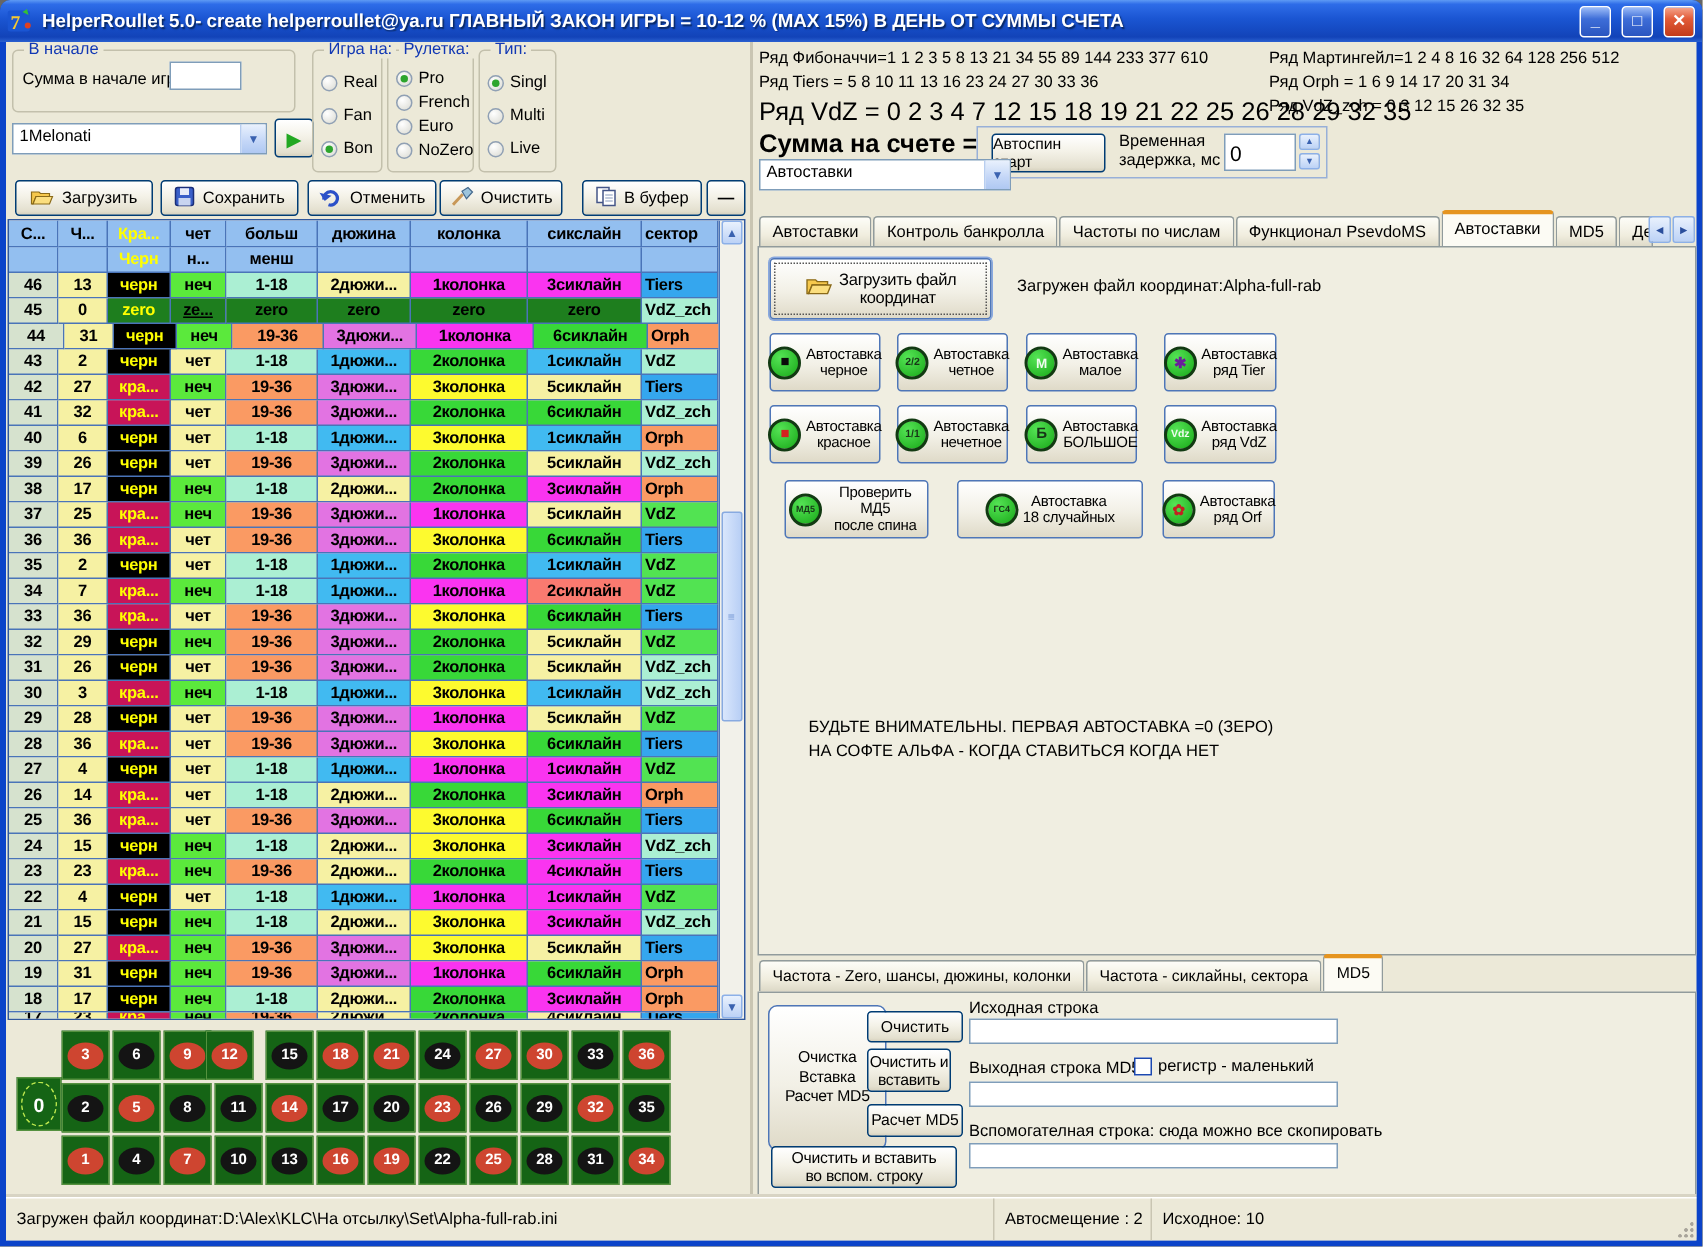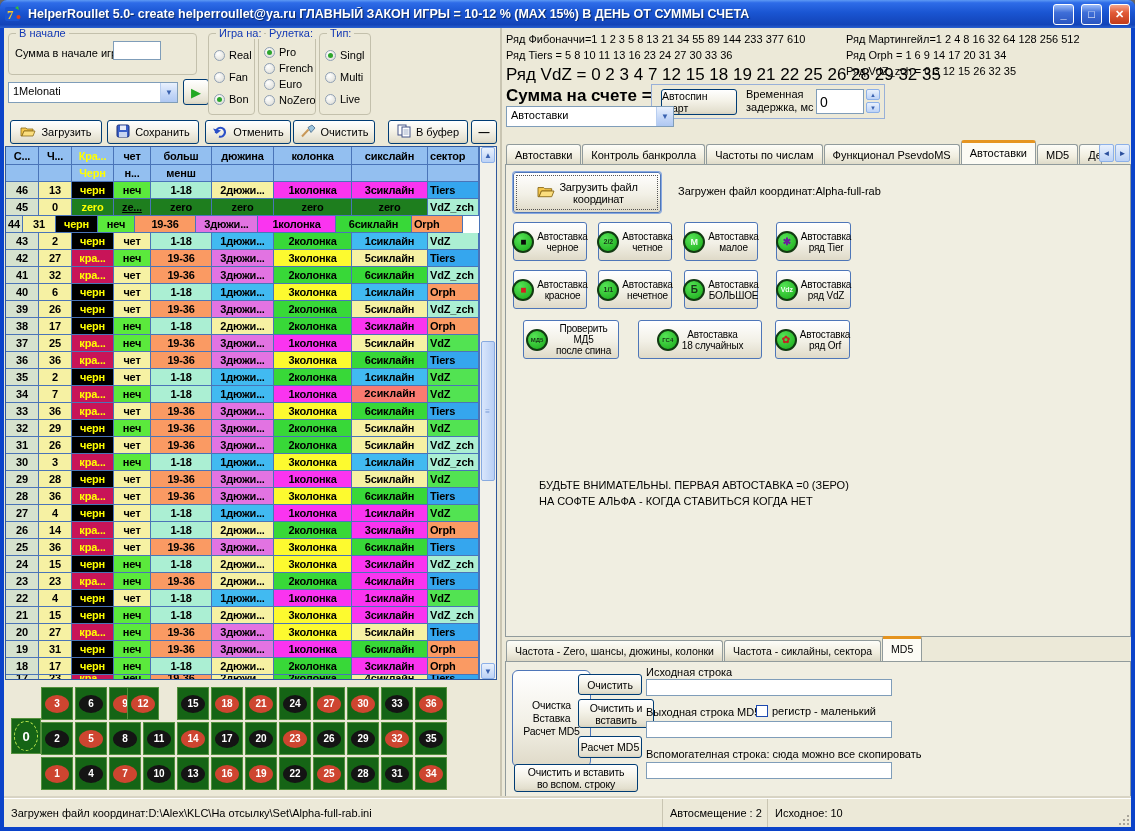--- a/index.html
+++ b/index.html
@@ -249,21 +249,21 @@
             <div class="t-cell" style="width: 33px; background: rgb(246, 241, 163); color: rgb(0, 0, 0);">0</div>
             <div class="t-cell" style="width: 42px; background: rgb(30, 126, 30); color: rgb(255, 255, 0);">zero</div>
             <div class="t-cell" style="width: 37px; background: rgb(30, 126, 30); color: rgb(0, 0, 0); text-decoration: underline;">ze...</div>
             <div class="t-cell" style="width: 61px; background: rgb(30, 126, 30); color: rgb(0, 0, 0);">zero</div>
             <div class="t-cell" style="width: 62px; background: rgb(30, 126, 30); color: rgb(0, 0, 0);">zero</div>
             <div class="t-cell" style="width: 78px; background: rgb(30, 126, 30); color: rgb(0, 0, 0);">zero</div>
             <div class="t-cell" style="width: 76px; background: rgb(30, 126, 30); color: rgb(0, 0, 0);">zero</div>
             <div class="t-cell sec" style="width: 51px; background: rgb(171, 239, 211); color: rgb(0, 0, 0);">VdZ_zch</div>
           </div>
           <div class="t-row">
-            <div class="t-cell" style="width: 17px; background: rgb(214, 226, 206); color: rgb(0, 0, 0);">44</div>
+            <div class="t-cell" style="width: 37px; background: rgb(214, 226, 206); color: rgb(0, 0, 0);">44</div>
             <div class="t-cell" style="width: 33px; background: rgb(246, 241, 163); color: rgb(0, 0, 0);">31</div>
             <div class="t-cell" style="width: 42px; background: rgb(0, 0, 0); color: rgb(255, 255, 0);">черн</div>
             <div class="t-cell" style="width: 37px; background: rgb(91, 233, 60); color: rgb(0, 0, 0);">неч</div>
             <div class="t-cell" style="width: 61px; background: rgb(250, 154, 99); color: rgb(0, 0, 0);">19-36</div>
             <div class="t-cell" style="width: 62px; background: rgb(226, 115, 226); color: rgb(0, 0, 0);">3дюжи...</div>
             <div class="t-cell" style="width: 78px; background: rgb(250, 52, 240); color: rgb(0, 0, 0);">1колонка</div>
             <div class="t-cell" style="width: 76px; background: rgb(56, 216, 56); color: rgb(0, 0, 0);">6сиклайн</div>
             <div class="t-cell sec" style="width: 51px; background: rgb(250, 154, 99); color: rgb(0, 0, 0);">Orph</div>
           </div>
           <div class="t-row">
@@ -366,21 +366,21 @@
             <div class="t-cell sec" style="width: 51px; background: rgb(82, 227, 82); color: rgb(0, 0, 0);">VdZ</div>
           </div>
           <div class="t-row">
             <div class="t-cell" style="width: 33px; background: rgb(214, 226, 206); color: rgb(0, 0, 0);">34</div>
             <div class="t-cell" style="width: 33px; background: rgb(246, 241, 163); color: rgb(0, 0, 0);">7</div>
             <div class="t-cell" style="width: 42px; background: rgb(200, 20, 88); color: rgb(255, 255, 0);">кра...</div>
             <div class="t-cell" style="width: 37px; background: rgb(91, 233, 60); color: rgb(0, 0, 0);">неч</div>
             <div class="t-cell" style="width: 61px; background: rgb(171, 239, 211); color: rgb(0, 0, 0);">1-18</div>
             <div class="t-cell" style="width: 62px; background: rgb(65, 186, 241); color: rgb(0, 0, 0);">1дюжи...</div>
             <div class="t-cell" style="width: 78px; background: rgb(250, 52, 240); color: rgb(0, 0, 0);">1колонка</div>
-            <div class="t-cell" style="width: 76px; background: rgb(250, 122, 112); color: rgb(0, 0, 0); font-family: Liberation Mono, monospace;">2сиклайн</div>
+            <div class="t-cell" style="width: 76px; background: rgb(250, 122, 112); color: rgb(0, 0, 0);">2сиклайн</div>
             <div class="t-cell sec" style="width: 51px; background: rgb(82, 227, 82); color: rgb(0, 0, 0);">VdZ</div>
           </div>
           <div class="t-row">
             <div class="t-cell" style="width: 33px; background: rgb(214, 226, 206); color: rgb(0, 0, 0);">33</div>
             <div class="t-cell" style="width: 33px; background: rgb(246, 241, 163); color: rgb(0, 0, 0);">36</div>
             <div class="t-cell" style="width: 42px; background: rgb(200, 20, 88); color: rgb(255, 255, 0);">кра...</div>
             <div class="t-cell" style="width: 37px; background: rgb(246, 241, 163); color: rgb(0, 0, 0);">чет</div>
             <div class="t-cell" style="width: 61px; background: rgb(250, 154, 99); color: rgb(0, 0, 0);">19-36</div>
             <div class="t-cell" style="width: 62px; background: rgb(226, 115, 226); color: rgb(0, 0, 0);">3дюжи...</div>
             <div class="t-cell" style="width: 78px; background: rgb(253, 250, 47); color: rgb(0, 0, 0);">3колонка</div>
@@ -578,21 +578,21 @@
       <div id="roulette-grid">
           <div class="r-cell" style="left: 36px; top: 3px;">
             <span class="chip red">3</span>
           </div>
           <div class="r-cell" style="left: 70px; top: 3px;">
             <span class="chip black">6</span>
           </div>
           <div class="r-cell" style="left: 104px; top: 3px;">
             <span class="chip red">9</span>
           </div>
-          <div class="r-cell" style="left: 122px; top: 3px;">
+          <div class="r-cell" style="left: 132px; top: 3px;">
             <span class="chip red">12</span>
           </div>
           <div class="r-cell" style="left: 172px; top: 3px;">
             <span class="chip black">15</span>
           </div>
           <div class="r-cell" style="left: 206px; top: 3px;">
             <span class="chip red">18</span>
           </div>
           <div class="r-cell" style="left: 240px; top: 3px;">
             <span class="chip red">21</span>
@@ -797,21 +797,21 @@
         <div class="tab" style="font-size: 10.5px;">Частота - сиклайны, сектора</div>
         <div class="tab active" style="font-size: 10.5px;">MD5</div>
       </div>
     <div class="tabpage" style="left:501px;top:633px;width:626px;height:136px;">
       <div class="ab-btn" style="left:6px;top:8px;width:79px;height:97px;border-radius:6px;">
         <span class="ab-label" style="font-size:10.5px;line-height:13px;">
           <span>Очистка</span><br><span>Вставка</span><br><span>Расчет MD5</span>
         </span>
       </div>
       <div class="xp-btn" style="left:72px;top:12px;width:64px;height:21px;font-size:10.5px;">Очистить</div>
-      <div class="xp-btn" style="left:72px;top:37px;width:76px;height:29px;">
+      <div class="xp-btn" style="left:72px;top:37px;width:56px;height:29px;">
         <span class="ab-label" style="font-size:10.5px;line-height:12px;"><span>Очистить и</span><br><span>вставить</span></span>
       </div>
       <div class="xp-btn" style="left:72px;top:74px;width:64px;height:22px;font-size:10.5px;">Расчет MD5</div>
       <div class="xp-btn" style="left:8px;top:102px;width:124px;height:28px;">
         <span class="ab-label" style="font-size:10.5px;line-height:12px;"><span>Очистить и  вставить</span><br><span>во вспом. строку</span></span>
       </div>
       <span class="lbl" style="left:140px;top:4px;">Исходная строка</span>
       <input class="txt" style="position: absolute; left: 140px; top: 17px; width: 246px; height: 17px;" value="">
       <span class="lbl" style="left:140px;top:44px;">Выходная строка MD5</span>
       <span class="radio-row" style="left:250px;top:43px;">

